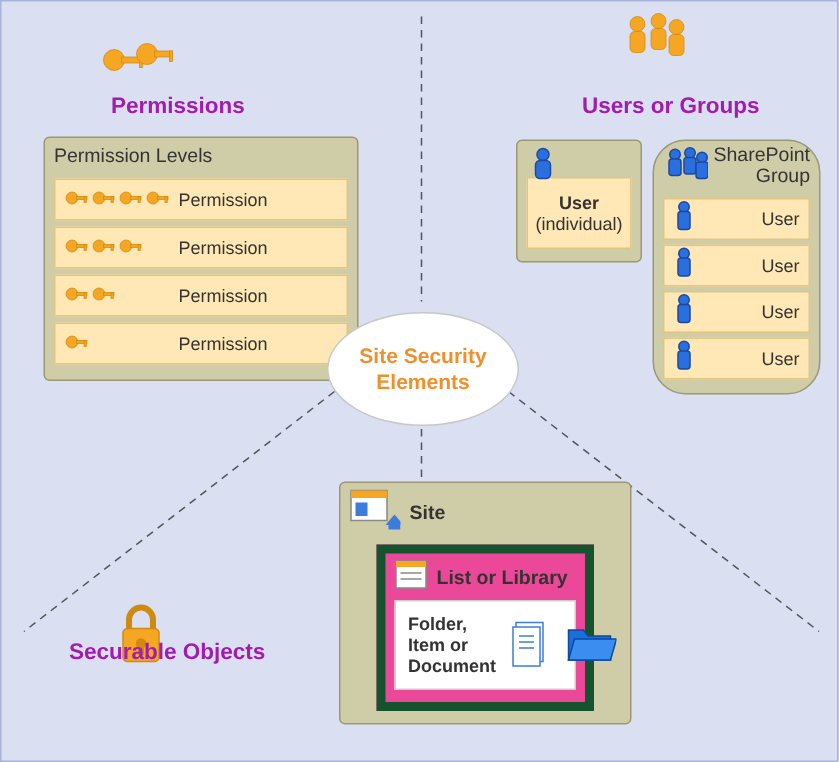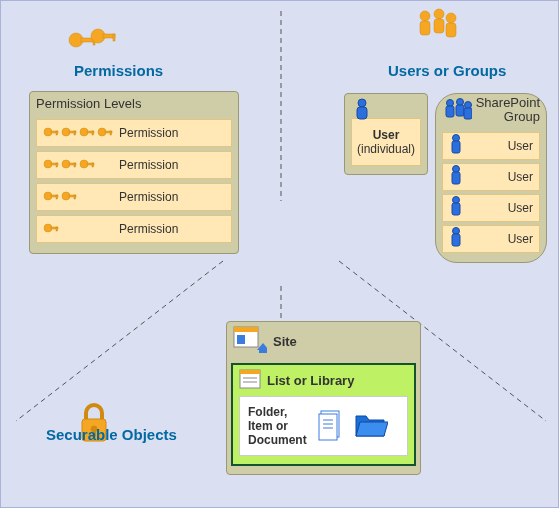--- a/index.html
+++ b/index.html
@@ -18,21 +18,21 @@
     box-sizing: border-box;
     overflow: hidden;
   }
   svg.lines {
     position: absolute;
     inset: 0;
     pointer-events: none;
   }
   .section-title {
     position: absolute;
-    color: #0369a1;
+    color: #a21caf;
     font-weight: bold;
     font-size: 15px;
   }
   .panel {
     position: absolute;
     background: #cfcca8;
     border: 1px solid #9a9875;
     border-radius: 4px;
     box-sizing: border-box;
   }
@@ -100,23 +100,23 @@
   
   .site-box {
     position:absolute;
     background:#cfcca8;
     border:1px solid #9a9875;
     border-radius:4px;
     box-sizing:border-box;
   }
   .site-head { display:flex; align-items:center; gap:6px; padding:4px 6px; font-weight:bold;}
   .list-box {
-    margin: 2px 4px 8px;
-    background:#bef264;
-    border:2px solid #14532d;
+    margin: 2px 24px 8px;
+    background:#ec4899;
+    border:6px solid #14532d;
     padding:4px 6px 8px;
   }
   .list-head { display:flex; align-items:center; gap:6px; font-weight:bold; font-size:13px;}
   .folder-box {
     margin-top:4px;
     background:#fff;
     border:1px solid #ccc;
     padding:8px;
     display:flex;
     gap:10px;
@@ -326,20 +326,23 @@
               <g fill="#2b6fde" stroke="#1a4aa0">
                 <circle cx="7" cy="5" r="3.5"></circle>
                 <rect x="3" y="8" width="8" height="12" rx="2"></rect>
               </g>
             </svg></span>
           <span style="flex: 1 1 0%; text-align: right;">User</span>
         </div>
       </div>
   </div>
 
+  <div class="center-ellipse">
+    <span>Site Security Elements</span>
+  </div>
 
   <span class="abs" style="left:75px;top:400px;">
     <svg width="36" height="44">
         <g fill="#f5a623" stroke="#d08a10">
           <rect x="6" y="18" width="24" height="22" rx="3"></rect>
           <path d="M10 18 v-6 a8 8 0 0 1 16 0 v6" fill="none" stroke-width="4"></path>
           <circle cx="18" cy="28" r="3" fill="#d08a10"></circle>
           <rect x="16.5" y="28" width="3" height="7" fill="#d08a10"></rect>
         </g>
       </svg>

